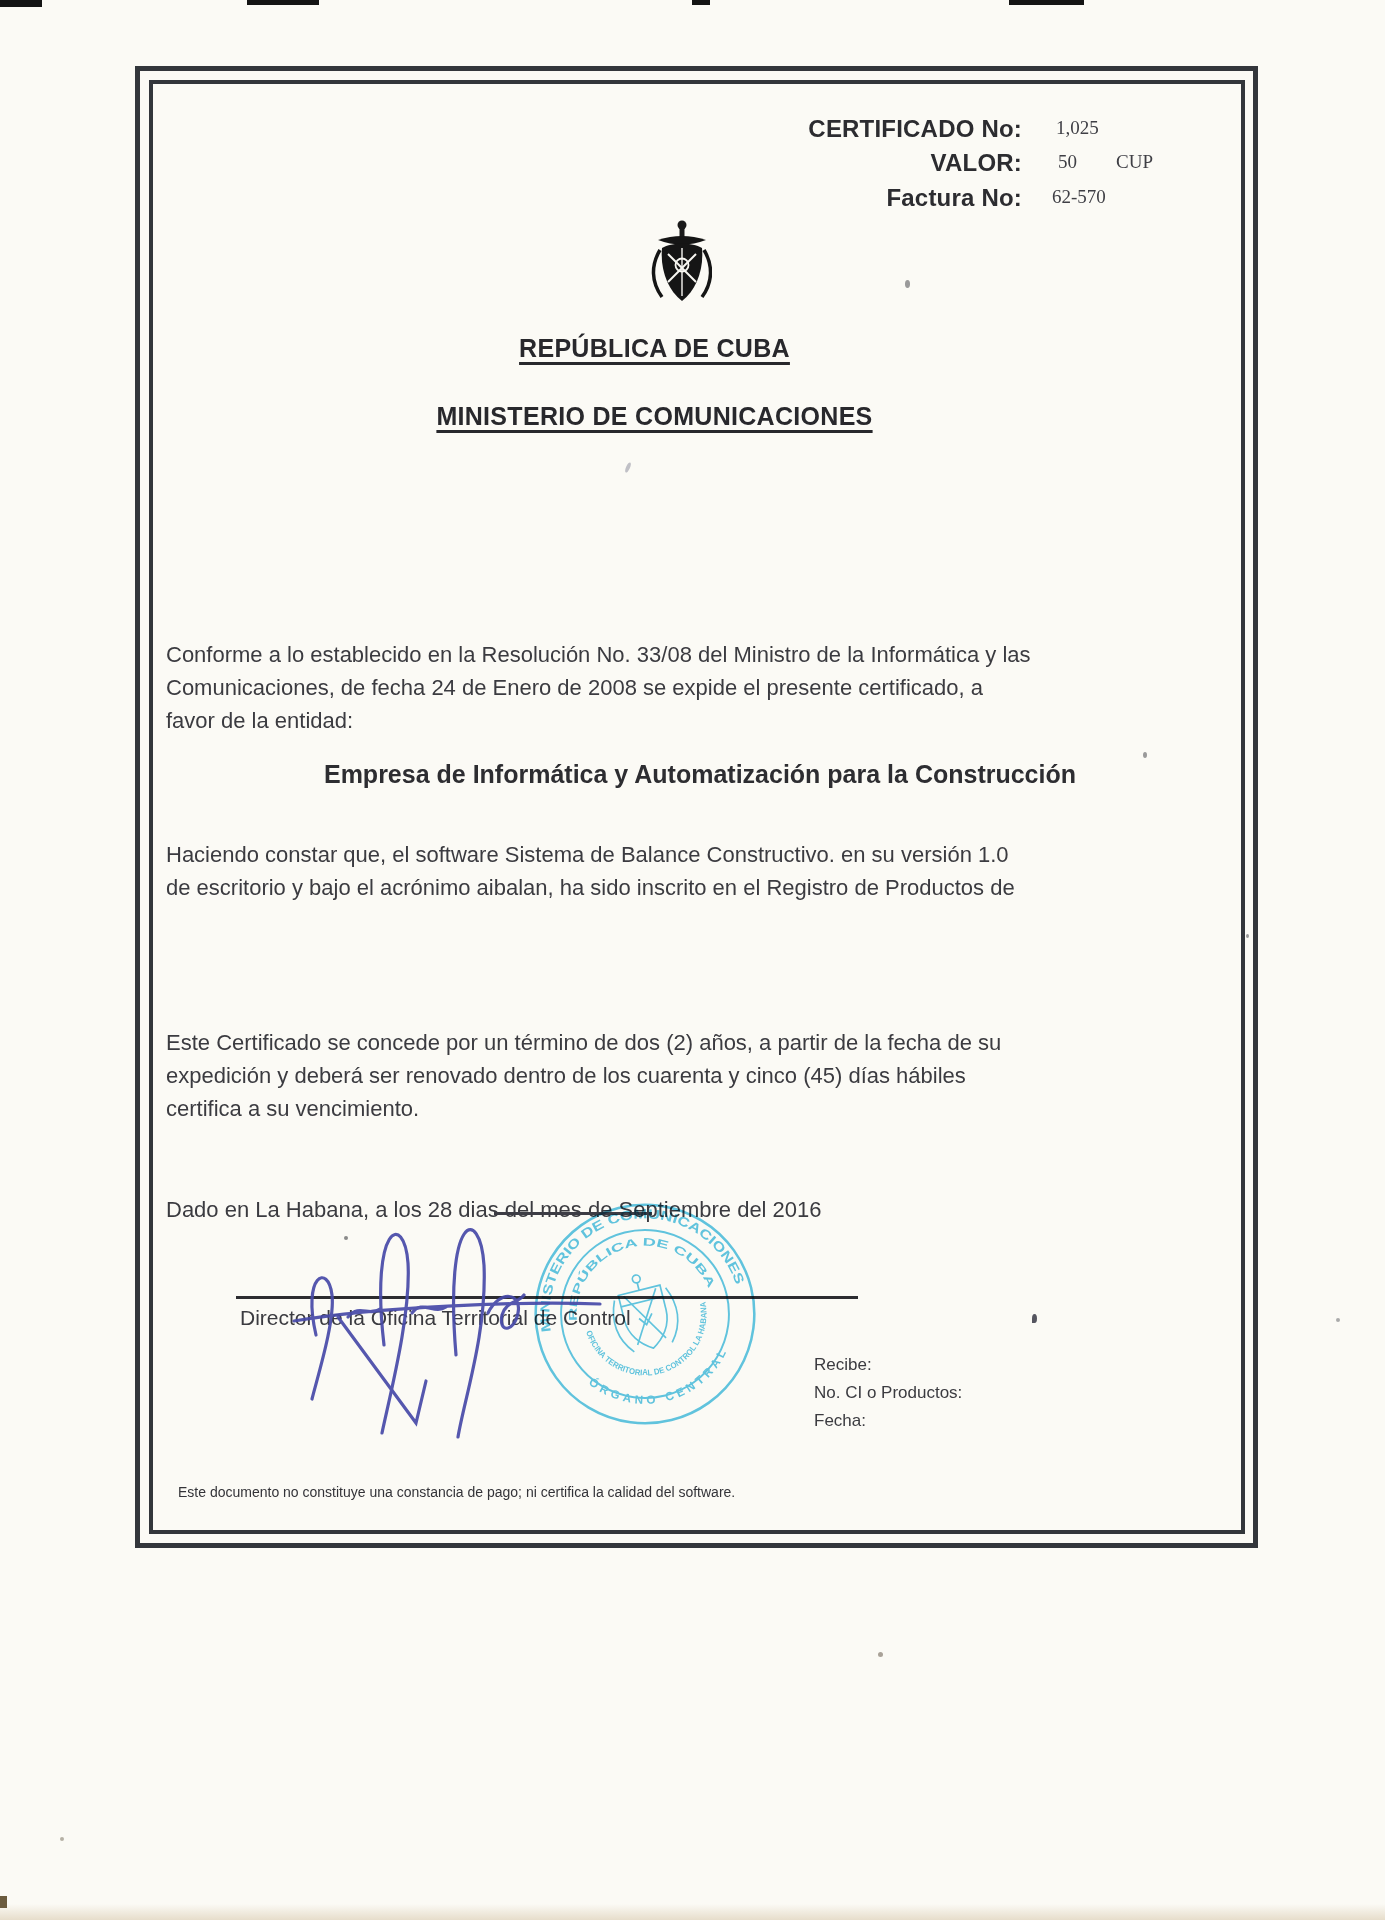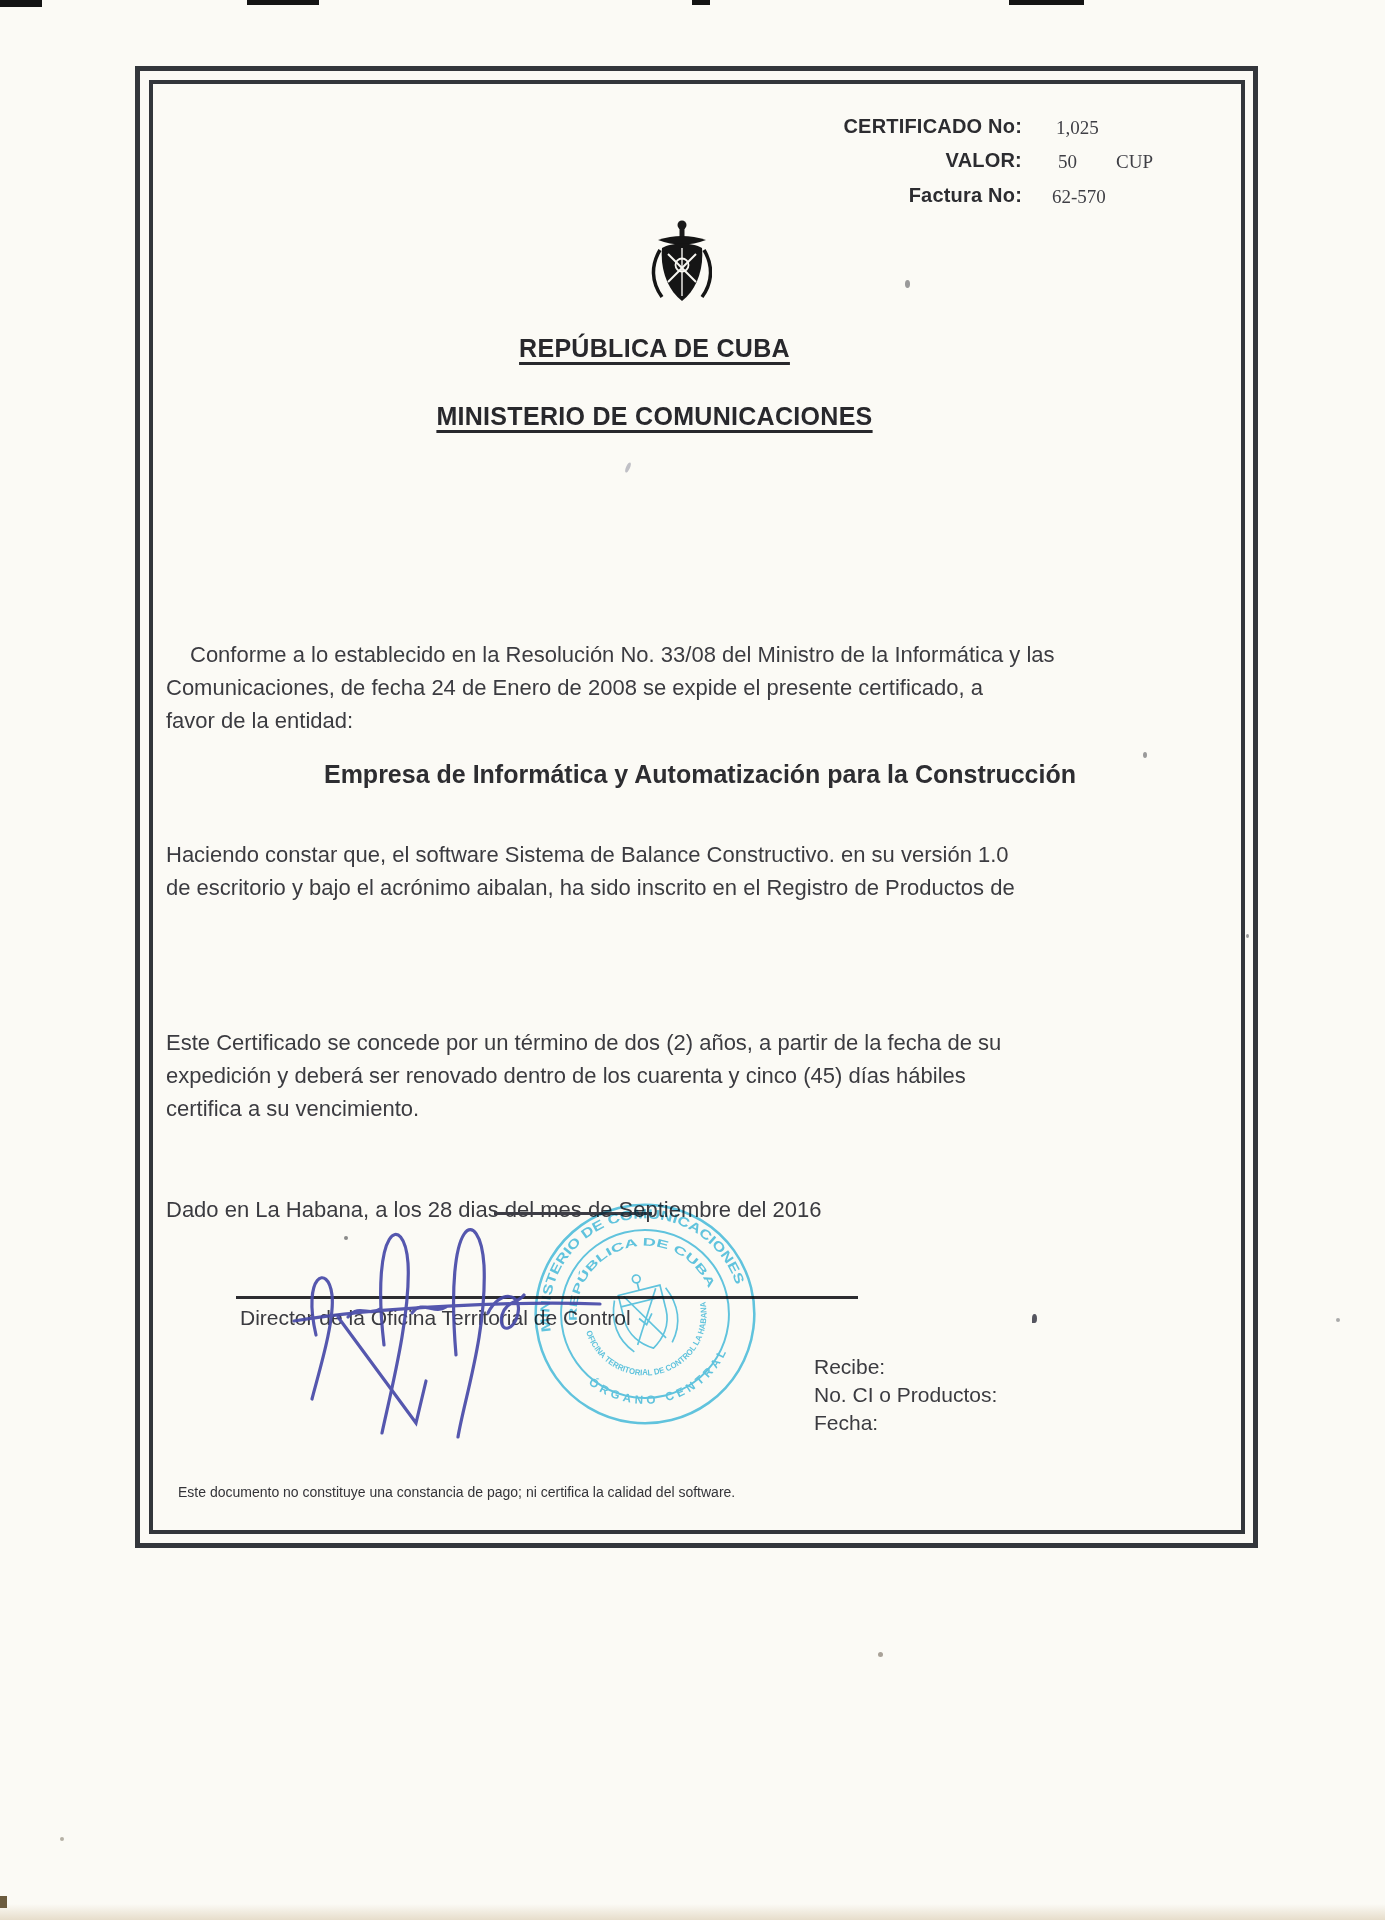--- a/index.html
+++ b/index.html
@@ -19,21 +19,21 @@
     background:linear-gradient(to top, rgba(197,174,134,.38), rgba(197,174,134,0));}
   .speck{position:absolute;border-radius:50%;}
 
   
   .frame{position:absolute;box-sizing:border-box;}
   .frame.outer{left:135px;top:66px;width:1123px;height:1482px;border:5px solid #33363b;}
   .frame.inner{left:149px;top:80px;width:1096px;height:1454px;border:4px solid #33363b;}
 
   
   .meta-label{position:absolute;left:640px;width:382px;text-align:right;
-    font-weight:bold;font-size:20px;color:#2c2c30;letter-spacing:.2px;}
+    font-weight:bold;font-size:24px;color:#2c2c30;letter-spacing:.2px;}
   .meta-value{position:absolute;font-family:"Liberation Serif",serif;
     font-size:19px;color:#3f3f45;}
 
   
   .title{position:absolute;left:132px;width:1045px;text-align:center;
     font-weight:bold;font-size:25px;color:#28282c;letter-spacing:.3px;
     text-decoration:underline;text-decoration-thickness:2.5px;text-underline-offset:5px;}
 
   .bodyline{position:absolute;left:166px;font-size:22px;color:#3b3b40;white-space:nowrap;}
   .entity{position:absolute;left:150px;width:1100px;text-align:center;
@@ -41,21 +41,21 @@
 
   .stray-underline{position:absolute;left:494px;top:1212px;width:158px;height:2.5px;background:#3c3c44;}
 
   .sig-line{position:absolute;left:236px;top:1296px;width:622px;height:3px;background:#2c2c30;}
   .director{position:absolute;left:240px;top:1306px;font-size:21px;color:#3b3b40;white-space:nowrap;}
 
   .sig-svg{position:absolute;left:288px;top:1185px;width:320px;height:265px;z-index:5;}
   .stamp-svg{position:absolute;left:523px;top:1192px;width:244px;height:244px;z-index:4;
     opacity:.85;mix-blend-mode:multiply;}
 
-  .recibe-line{position:absolute;left:814px;font-size:21px;color:#3b3b40;white-space:nowrap;}
+  .recibe-line{position:absolute;left:814px;font-size:17px;color:#3b3b40;white-space:nowrap;}
 
   .footer-note{position:absolute;left:178px;top:1484px;font-size:14px;color:#333338;white-space:nowrap;}
 
   .emblem-svg{position:absolute;left:650px;top:220px;width:62px;height:88px;}
 </style>
 </head>
 <body>
 
 <div class="page">
 
@@ -98,21 +98,21 @@
     <path d="M54 30 C63 45 63 62 52 77" stroke="#151515" stroke-width="3.5" fill="none"></path>
     <path d="M18 34 L46 62" stroke="#f8f7f2" stroke-width="2"></path>
     <path d="M46 34 L18 62" stroke="#f8f7f2" stroke-width="2"></path>
     <circle cx="32" cy="45" r="6.5" fill="none" stroke="#f8f7f2" stroke-width="1.8"></circle>
     <path d="M32 28 V 76" stroke="#f8f7f2" stroke-width="1.4"></path>
   </svg>
 
   <div class="title" style="top:334px;">REPÚBLICA DE CUBA</div>
   <div class="title" style="top:402px;">MINISTERIO DE COMUNICACIONES</div>
 
-  <div class="bodyline" style="top:642px;margin-left:24px;">Conforme a lo establecido en la Resolución No. 33/08 del Ministro de la Informática y las</div>
+  <div class="bodyline" style="top:642px;">Conforme a lo establecido en la Resolución No. 33/08 del Ministro de la Informática y las</div>
   <div class="bodyline" style="top:675px;">Comunicaciones, de fecha 24 de Enero de 2008 se expide el presente certificado, a</div>
   <div class="bodyline" style="top:708px;">favor de la entidad:</div>
 
   <div class="entity" style="top:760px;">Empresa de Informática y Automatización para la Construcción</div>
 
   <div class="bodyline" style="top:842px;">Haciendo constar que, el software Sistema de Balance Constructivo. en su versión 1.0</div>
   <div class="bodyline" style="top:875px;">de escritorio y bajo el acrónimo aibalan, ha sido inscrito en el Registro de Productos de</div>
 
   <div class="bodyline" style="top:1030px;">Este Certificado se concede por un término de dos (2) años, a partir de la fecha de su</div>
   <div class="bodyline" style="top:1063px;">expedición y deberá ser renovado dentro de los cuarenta y cinco (45) días hábiles</div>

